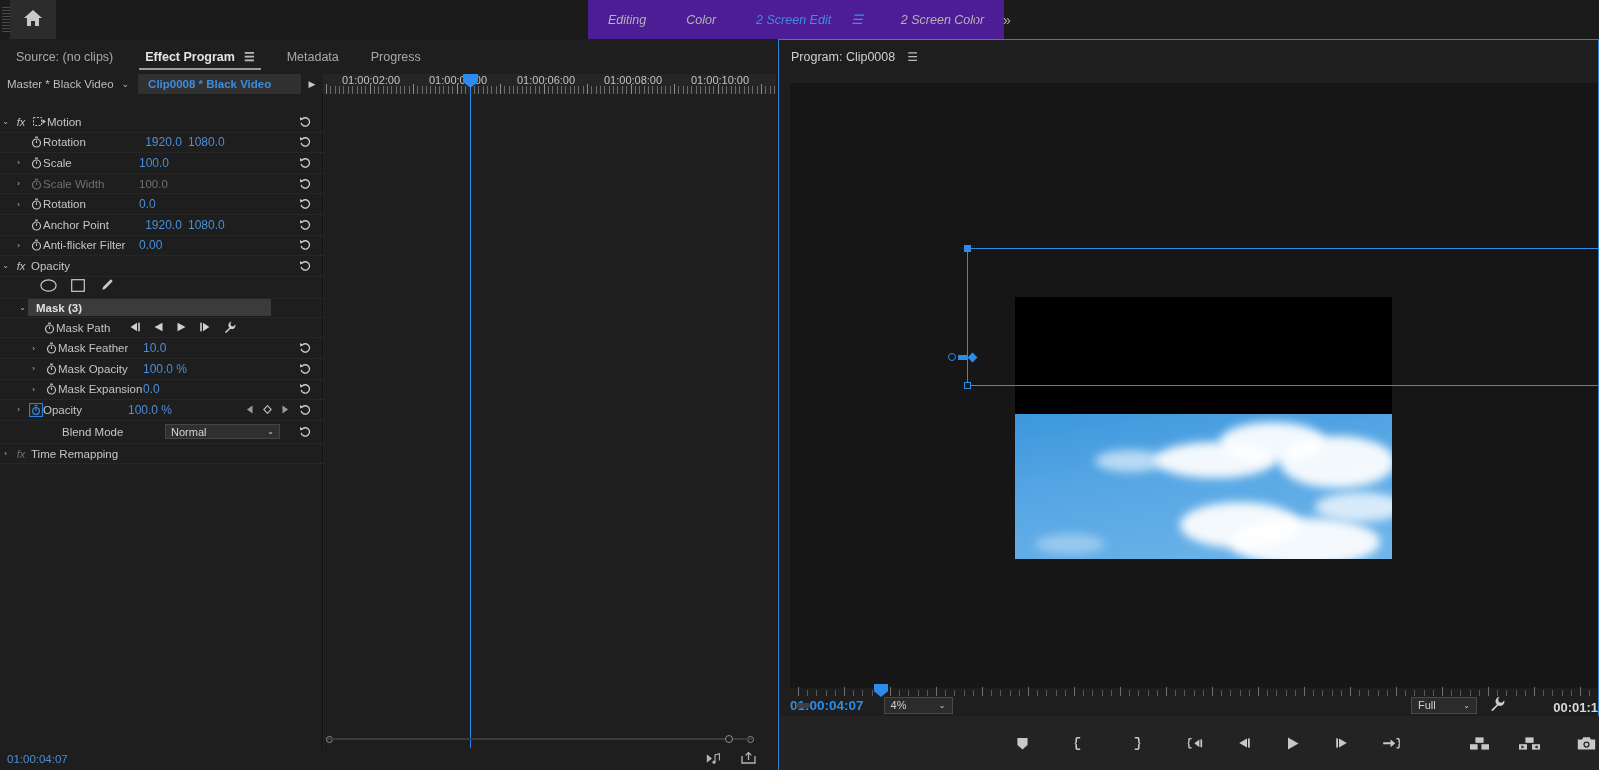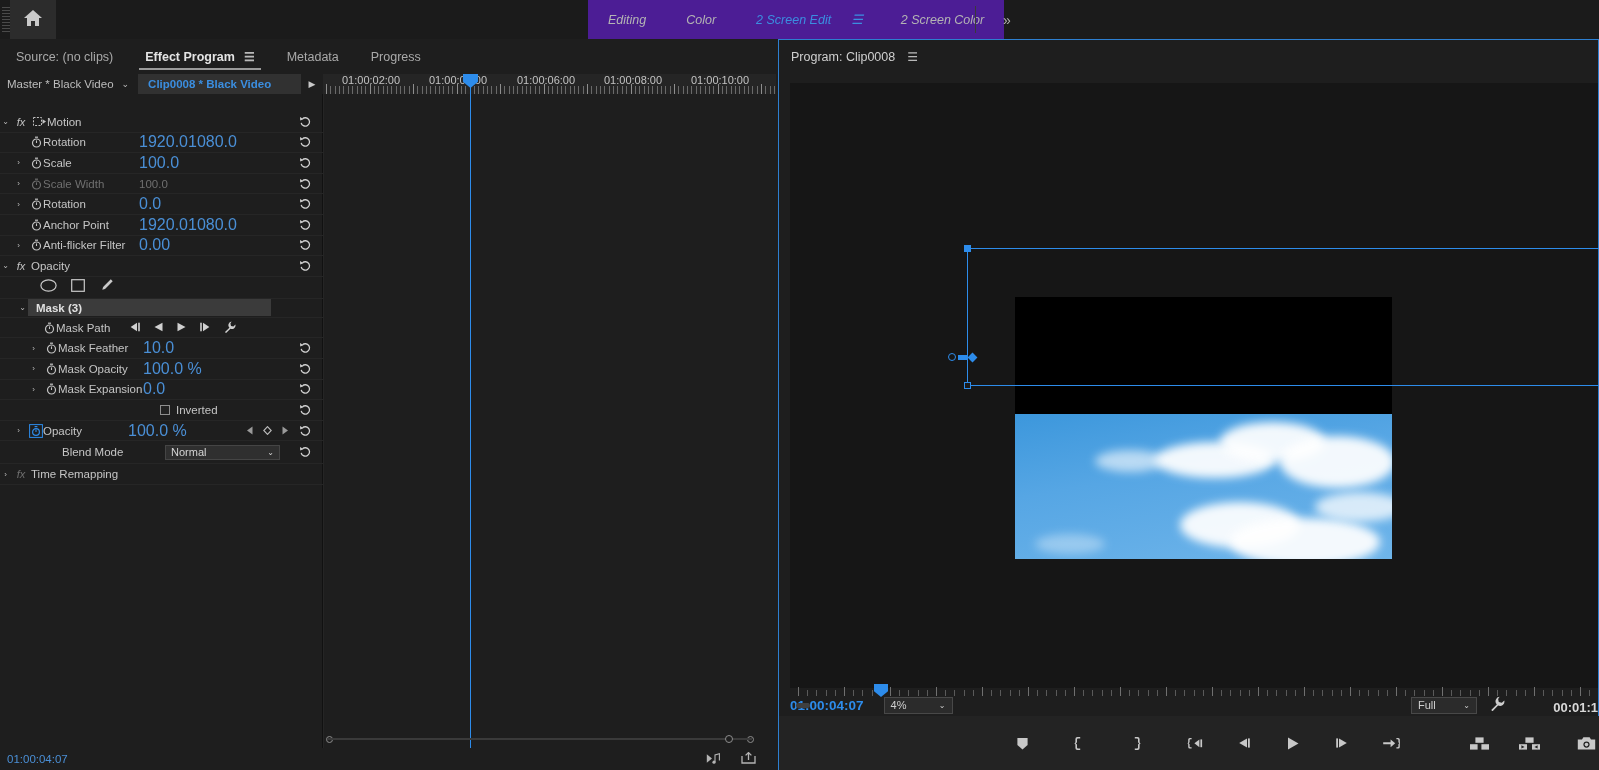--- a/index.html
+++ b/index.html
@@ -61,21 +61,21 @@
 
   .rows { position:absolute; left:0; top:38px; width:323px; }
   .row { position:relative; height:20.6px; display:flex; align-items:center; font-size:11.5px;
      border-bottom:1px solid #262626; color:#c5c5c5;}
   .tw { width:11px; text-align:center; font-size:8px; color:#bbb; flex:none;}
   .stopw { width:14px; flex:none; display:flex; align-items:center; justify-content:center;}
   .stopw svg { display:block; }
   .fxic { width:20px; text-align:center; font-style:italic; font-size:11px; color:#c3c3c3; flex:none;}
   .lbl { white-space:nowrap; }
   .dim { color:#6f6f6f; }
-  .val { color:#4a8fd6; font-size:16px;text-align:center; }
+  .val { color:#4a8fd6; font-size:12px;text-align:center; }
   .valdim { color:#6f6f6f; font-size:11.5px; }
   .reset { position:absolute; right:11px; top:50%; transform:translateY(-50%); }
   .reset svg { display:block; }
   .chk { width:10px; height:10px; border:1px solid #8e8e8e; background:#3a3a3a; display:inline-block;
      position:relative; margin-right:6px; vertical-align:-1px;}
   .chk.on:after { content:""; position:absolute; left:2px; top:0px; width:3px; height:6px;
      border:solid #e8e8e8; border-width:0 1.6px 1.6px 0; transform:rotate(42deg);}
   .chk.off { background:#222; }
   .shaperow { height:22px; display:flex; align-items:center; padding-left:40px; gap:14px;
      border-bottom:1px solid #262626;}
@@ -487,31 +487,20 @@
           <span class="lbl" style="width:85px">Mask Expansion</span>
           <span class="val">0.0</span>
           <span class="reset">
             <svg width="13" height="11" viewBox="0 0 13 11">
                 <path d="M3.4 2.4 A4.2 4.2 0 1 1 2.2 6.3" fill="none" stroke="#d0d0d0" stroke-width="1.3"></path>
                 <path d="M1 0.6 L1.2 4 L4.5 2.8 Z" fill="#d0d0d0"></path>
               </svg>
           </span>
         </div>
 
-        <div class="row">
-          <span style="width:160px"></span>
-          <span class="chk off"></span>
-          <span class="lbl">Inverted</span>
-          <span class="reset">
-            <svg width="13" height="11" viewBox="0 0 13 11">
-                <path d="M3.4 2.4 A4.2 4.2 0 1 1 2.2 6.3" fill="none" stroke="#d0d0d0" stroke-width="1.3"></path>
-                <path d="M1 0.6 L1.2 4 L4.5 2.8 Z" fill="#d0d0d0"></path>
-              </svg>
-          </span>
-        </div>
 
         <div class="row">
           <span class="tw" style="margin-left:13px">›</span>
           <span style="width:5px"></span>
           <span class="stopw">
             <svg width="14" height="14" viewBox="0 0 14 14">
                 <rect x="0.6" y="0.6" width="12.8" height="12.8" fill="none" stroke="#2d8ceb" stroke-width="1"></rect>
                 <circle cx="7" cy="8" r="3.4" fill="none" stroke="#2d8ceb" stroke-width="1.2"></circle>
                 <path d="M5.6 2.6 H8.4" stroke="#2d8ceb" stroke-width="1.2"></path>
                 <path d="M7 5.4 V8" stroke="#2d8ceb" stroke-width="1.1"></path>

